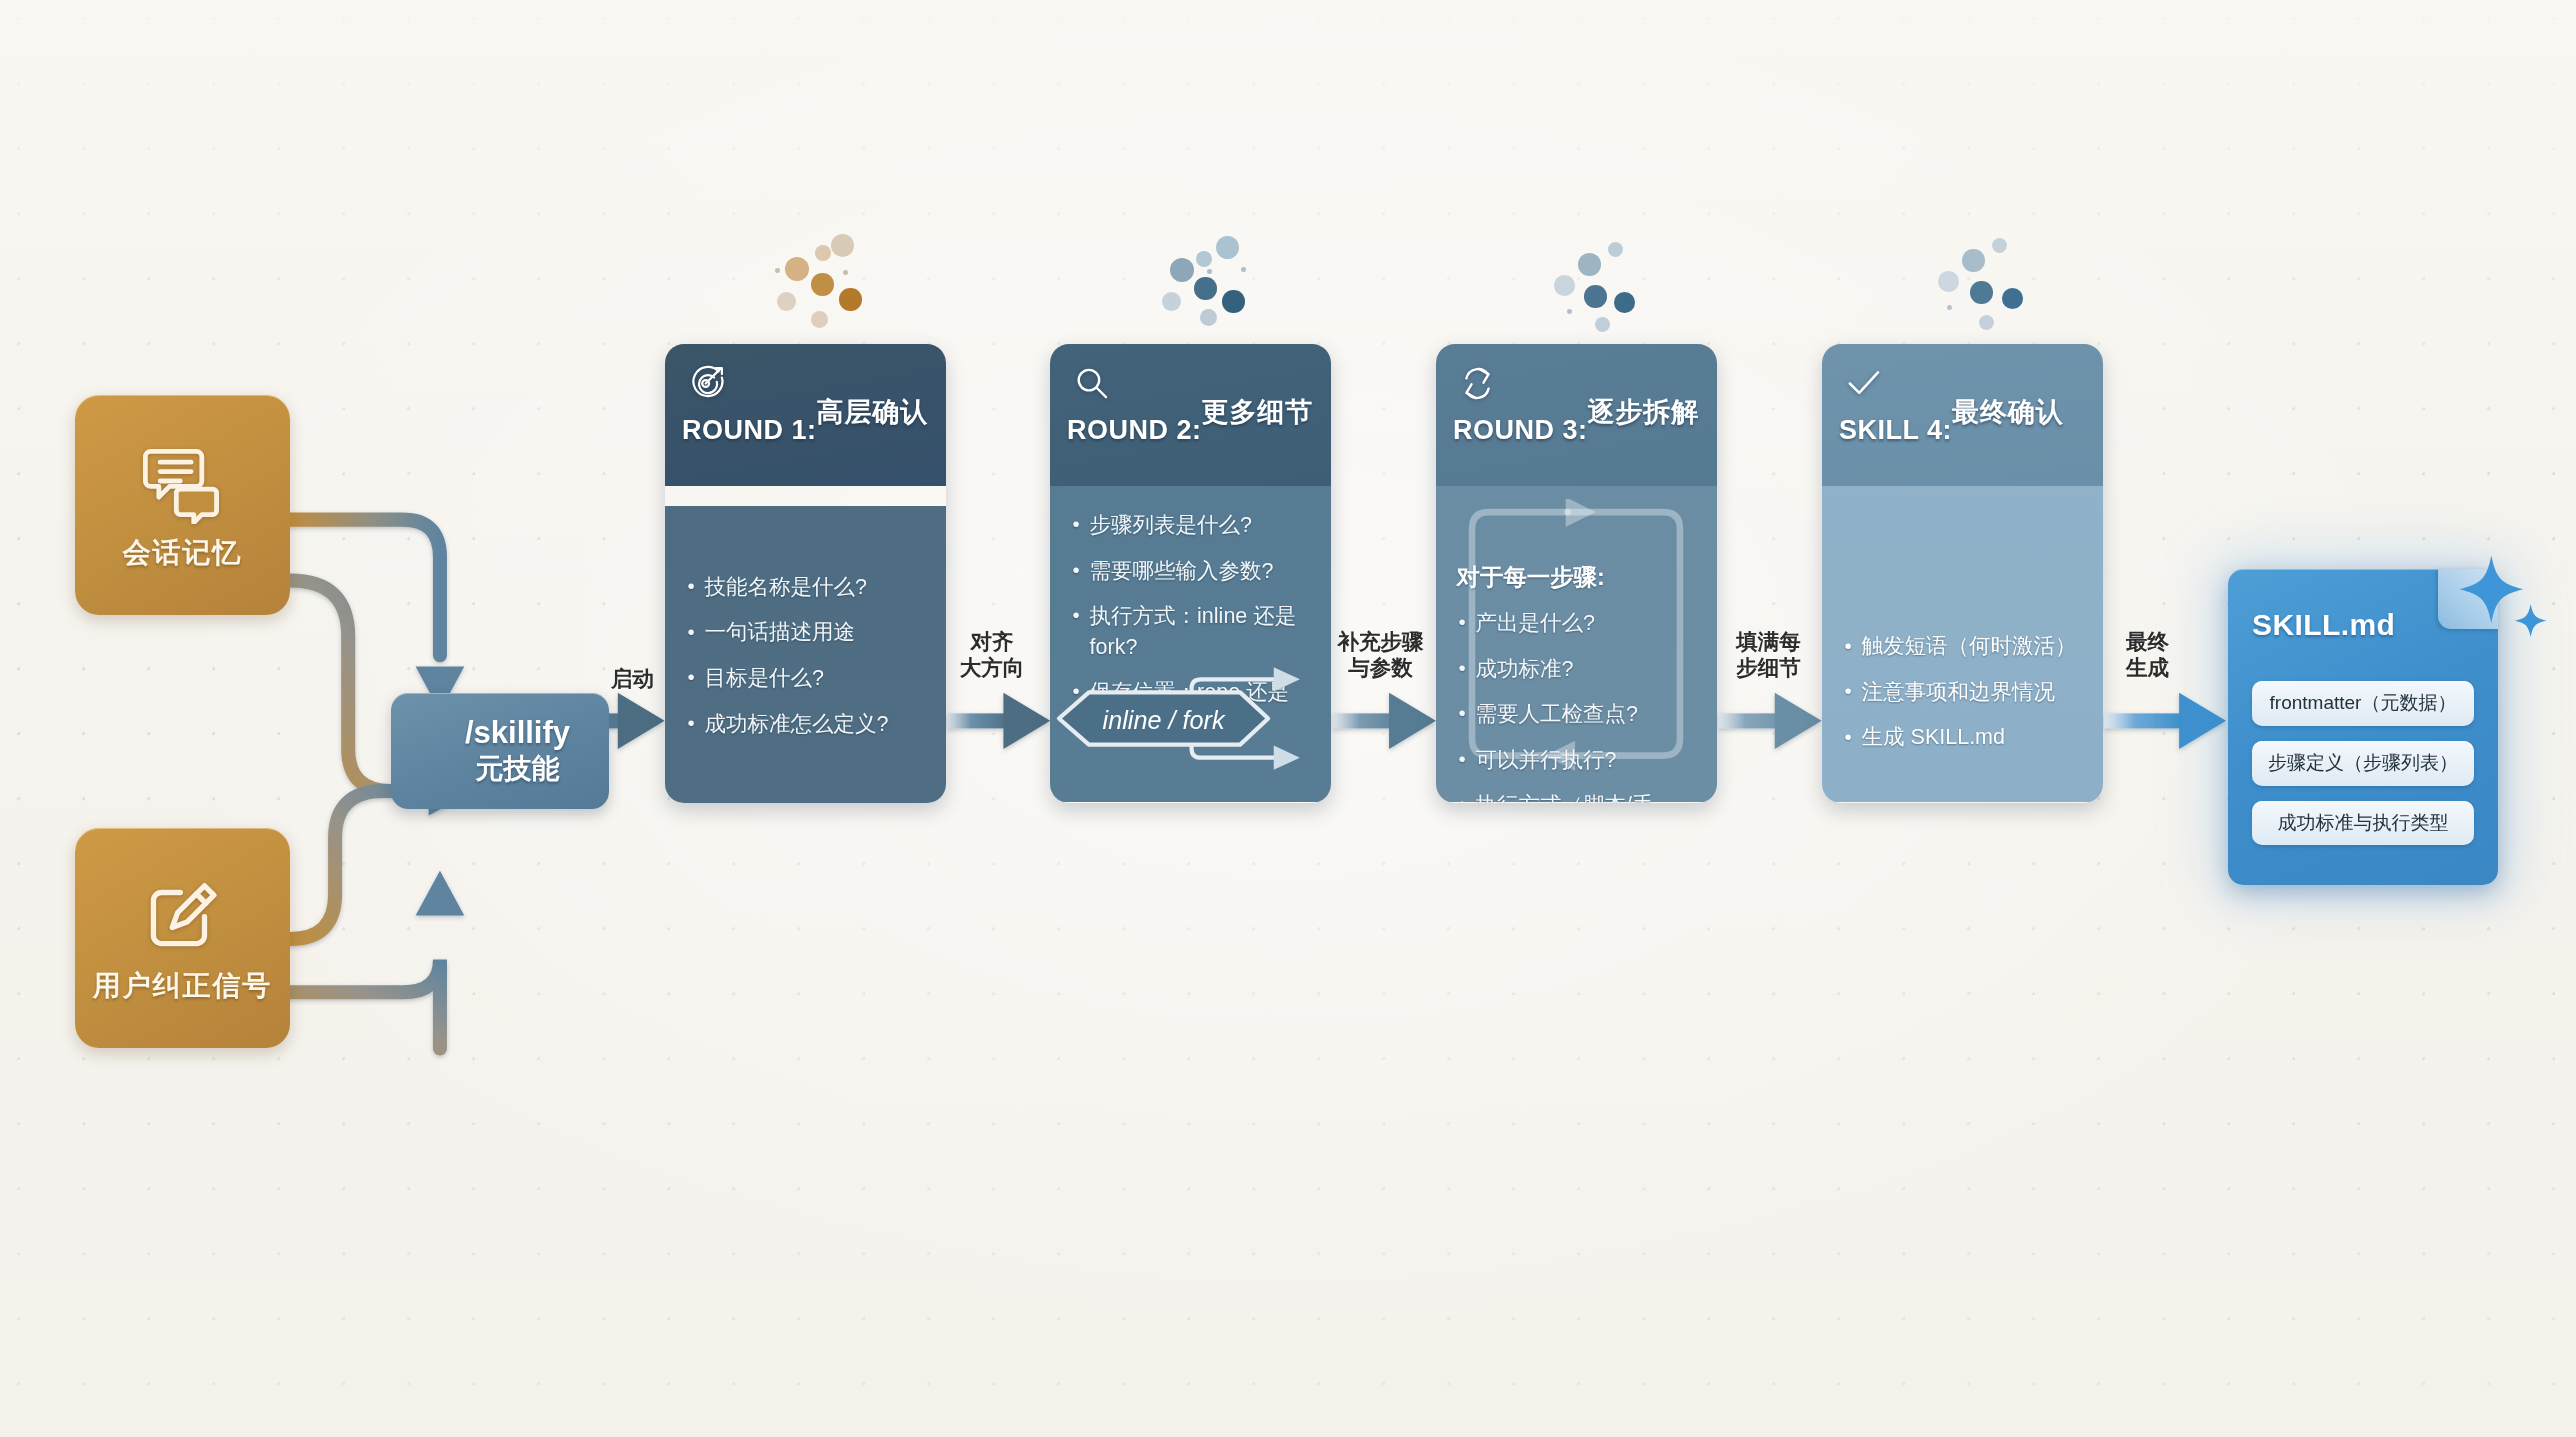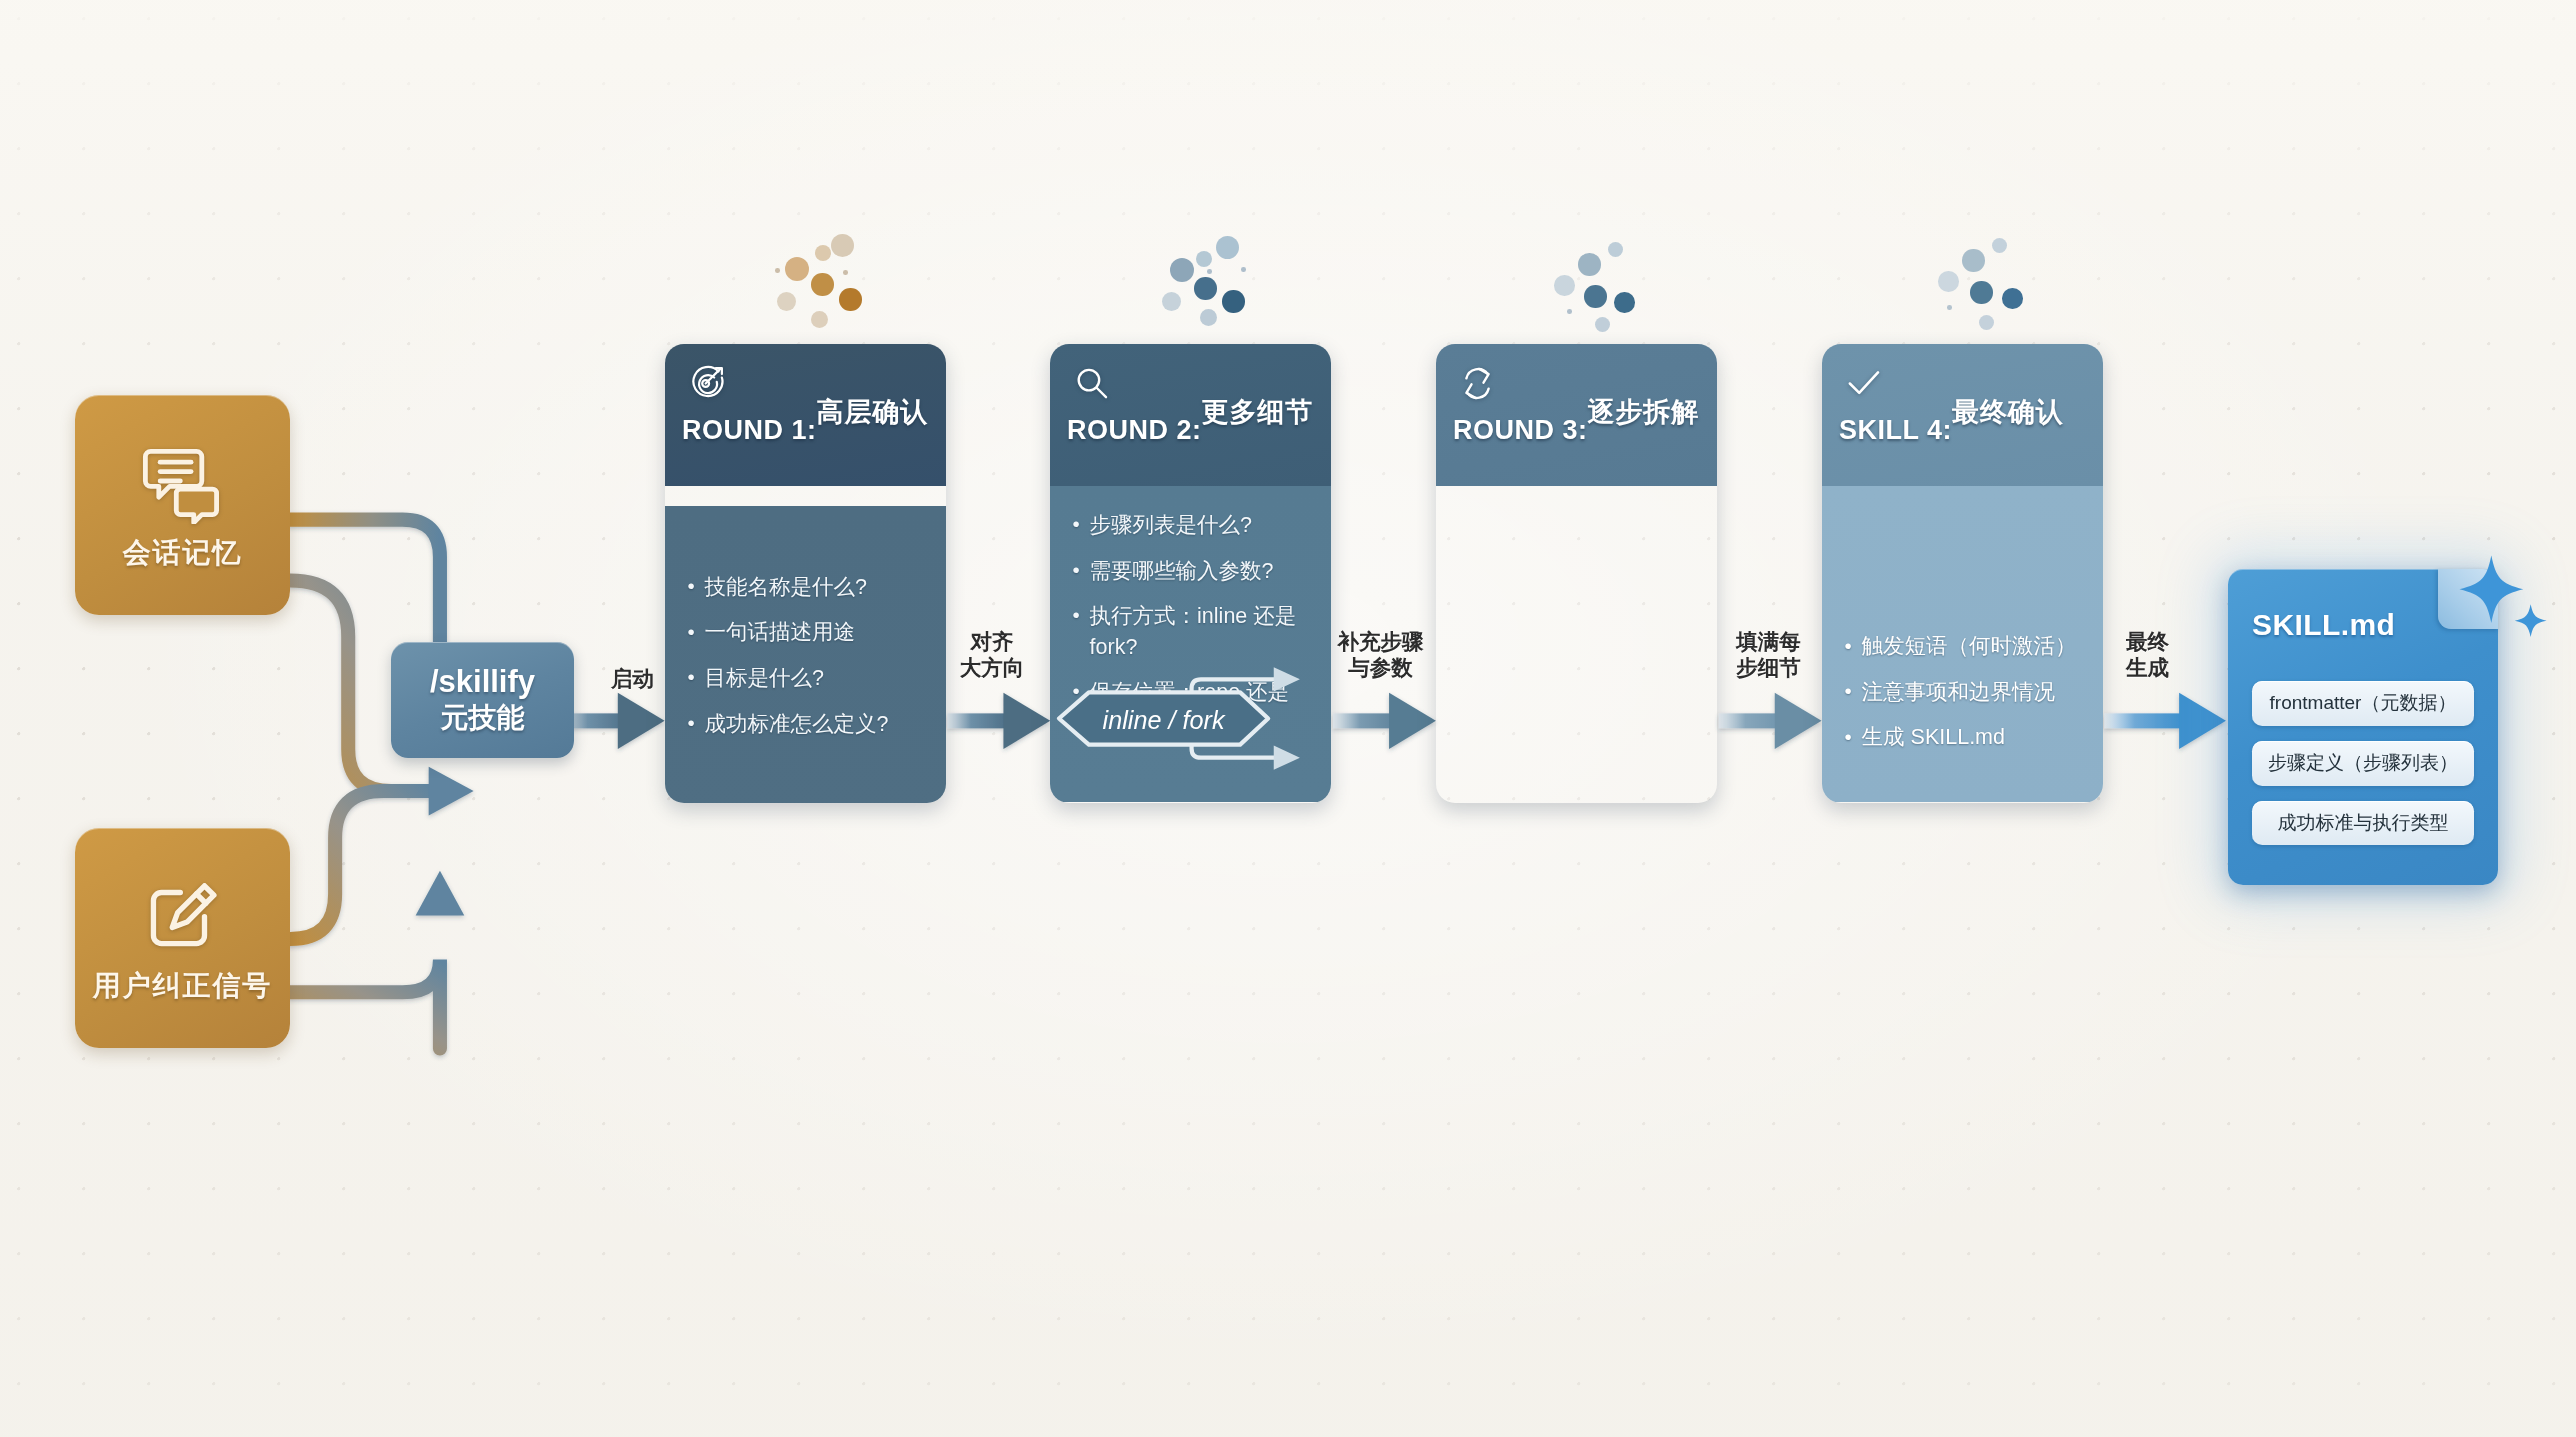--- a/index.html
+++ b/index.html
@@ -307,21 +307,21 @@
         <path d="M8 10h34a4 4 0 0 1 4 4v18a4 4 0 0 1-4 4H22l-8 8v-8h-6a4 4 0 0 1-4-4V14a4 4 0 0 1 4-4z"></path>
         <line x1="15" y1="18" x2="38" y2="18"></line>
         <line x1="15" y1="25" x2="38" y2="25"></line>
         <line x1="15" y1="32" x2="30" y2="32"></line>
         <path d="M30 38h24a3 3 0 0 1 3 3v13a3 3 0 0 1-3 3h-8l-6 6v-6h-10a3 3 0 0 1-3-3V41a3 3 0 0 1 3-3z" fill="#c08e3f"></path>
       </svg>
     </span>
     <span class="lbl">会话记忆</span>
   </div>
 
-  <div id="skillify" style="left:391px;top:642px;">
+  <div id="skillify" style="left:391px;top:693px;padding-left:35px;">
     <span class="t1">/skillify</span>
     <span class="t2">元技能</span>
   </div>
 
   <div class="elabel" style="left:595px;top:666px;width:75px;">启动</div>
 
   <div class="elabel" style="left:951px;top:629px;width:82px;">
     <div>对齐</div>
     <div>大方向</div>
   </div>
@@ -404,20 +404,39 @@
         <svg viewBox="0 0 48 48" fill="none" stroke="#ffffff" stroke-width="2.8" stroke-linecap="round" stroke-linejoin="round">
           <path d="M11 18a14 14 0 0 1 25-5"></path>
           <path d="M37 30a14 14 0 0 1-25 5"></path>
           <polyline points="26,7 37,13 31,23"></polyline>
           <polyline points="22,41 11,35 17,25"></polyline>
         </svg>
       </span>
       <div class="rtitle">ROUND 3:</div>
       <div class="rsub">逐步拆解</div>
     </div>
+    <div class="body">
+      <svg class="loop" viewBox="0 0 258 300" style="height:281px;">
+        <g fill="none" stroke="rgba(255,255,255,.34)" stroke-width="7" stroke-linecap="round">
+          <path d="M120 14 H222 Q240 14 240 32 V256 Q240 274 222 274 H120"></path>
+          <path d="M120 14 H36 Q18 14 18 32 V256 Q18 274 36 274 H118"></path>
+        </g>
+        <polygon points="150,14 118,-2 118,30" fill="rgba(255,255,255,.34)"></polygon>
+        <polygon points="96,274 128,258 128,290" fill="rgba(255,255,255,.34)"></polygon>
+      </svg>
+      <div class="lead" style="position:relative;z-index:2;margin-top:51px;">对于每一步骤:</div>
+      <ul style="position:relative;z-index:2;">
+        <li>产出是什么?</li>
+        <li>成功标准?</li>
+        <li>需要人工检查点?</li>
+        <li>可以并行执行?</li>
+        <li>执行方式（脚本/手动/AI）？</li>
+
+      </ul>
+    </div>
   </div>
 
   <div class="round" id="r4">
     <div class="head">
       <span class="headicon">
         <svg viewBox="0 0 48 48" fill="none" stroke="#ffffff" stroke-width="3" stroke-linecap="round" stroke-linejoin="round">
           <polyline points="8,24 19,35 41,11"></polyline>
         </svg>
       </span>
       <div class="rtitle">SKILL 4:</div>

